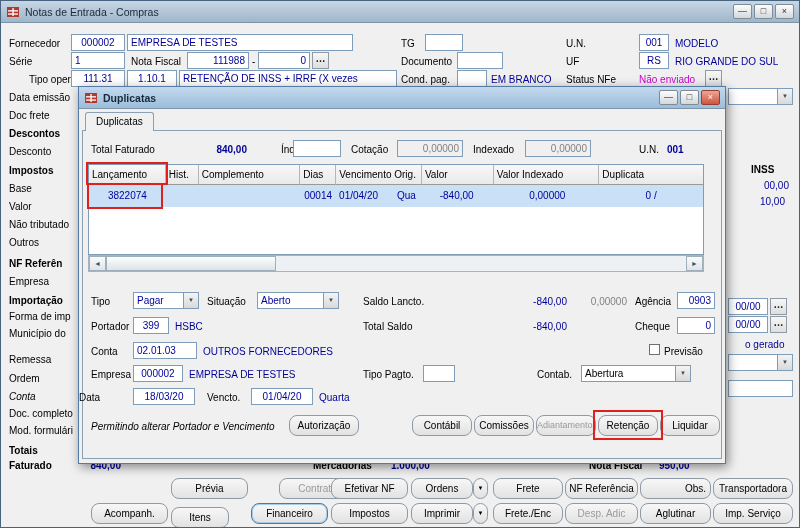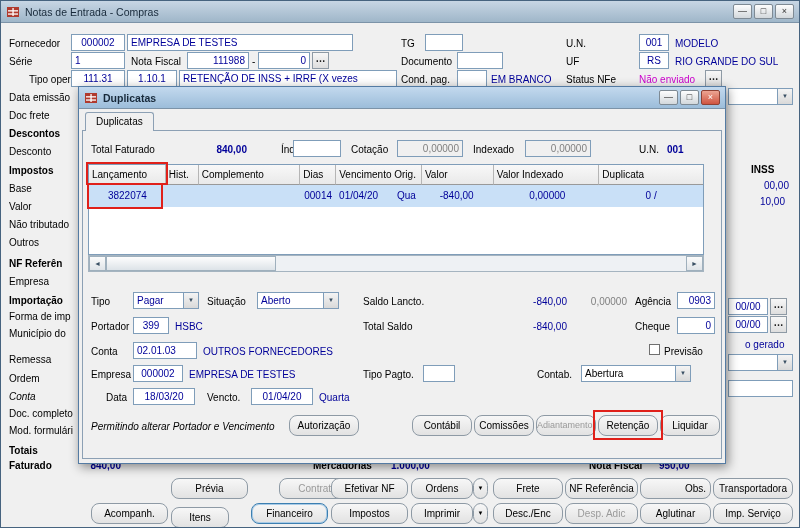--- a/index.html
+++ b/index.html
@@ -200,21 +200,21 @@
   <div class="btn" style="left:564px;top:477px;width:73px;">NF Referência</div>
   <div class="btn" style="left:639px;top:477px;width:71px;padding-left:40px;">Obs.</div>
   <div class="btn" style="left:712px;top:477px;width:80px;">Transportadora</div>
 
   <div class="btn" style="left:90px;top:502px;width:77px;">Acompanh.</div>
   <div class="btn" style="left:170px;top:506px;width:58px;">Itens</div>
   <div class="btn default" style="left:250px;top:502px;width:77px;">Financeiro</div>
   <div class="btn" style="left:330px;top:502px;width:77px;">Impostos</div>
   <div class="btn" style="left:410px;top:502px;width:62px;">Imprimir</div>
   <div class="btn" style="left:472px;top:502px;width:15px;font-size:6px;">▼</div>
-  <div class="btn" style="left:492px;top:502px;width:70px;">Desc./Enc</div>
+  <div class="btn" style="left:492px;top:502px;width:70px;">Frete./Enc</div>
   <div class="btn disabled" style="left:564px;top:502px;width:73px;">Desp. Adic</div>
   <div class="btn" style="left:639px;top:502px;width:71px;">Aglutinar</div>
   <div class="btn" style="left:712px;top:502px;width:80px;">Imp. Serviço</div>
 
   <div class="dialog">
 
     <div class="titlebar">
       <span class="icon16">
         <svg width="14" height="14" viewBox="0 0 14 14">
             <rect x="1" y="2" width="12" height="10" fill="#b03a2e"></rect>
@@ -311,21 +311,21 @@
     <div class="fld c" style="left:54px;top:278px;width:50px;">000002</div>
     <div class="lbl navy" style="left:110px;top:281px;">EMPRESA DE TESTES</div>
     <div class="lbl" style="left:284px;top:281px;">Tipo Pagto.</div>
     <div class="fld" style="left:344px;top:278px;width:32px;"></div>
     <div class="lbl" style="left:458px;top:281px;">Contab.</div>
     <div class="combo" style="left:502px;top:278px;width:110px;color:#000;">
       <span>Abertura</span>
       <span class="arrow">▼</span>
     </div>
 
-    <div class="lbl" style="left:0;top:304px;margin-left:27px;">Data</div>
+    <div class="lbl" style="left:0;top:304px;">Data</div>
     <div class="fld c" style="left:54px;top:301px;width:62px;">18/03/20</div>
     <div class="lbl" style="left:128px;top:304px;">Vencto.</div>
     <div class="fld c" style="left:172px;top:301px;width:62px;">01/04/20</div>
     <div class="lbl navy" style="left:240px;top:304px;">Quarta</div>
 
     <div class="lbl italic" style="left:12px;top:333px;">Permitindo alterar Portador e Vencimento</div>
     <div class="btn" style="left:210px;top:328px;width:70px;">Autorização</div>
     <div class="btn" style="left:333px;top:328px;width:60px;">Contábil</div>
     <div class="btn" style="left:395px;top:328px;width:60px;">Comissões</div>
     <div class="btn disabled" style="left:457px;top:328px;width:60px;font-size:9px;">Adiantamentos</div>

